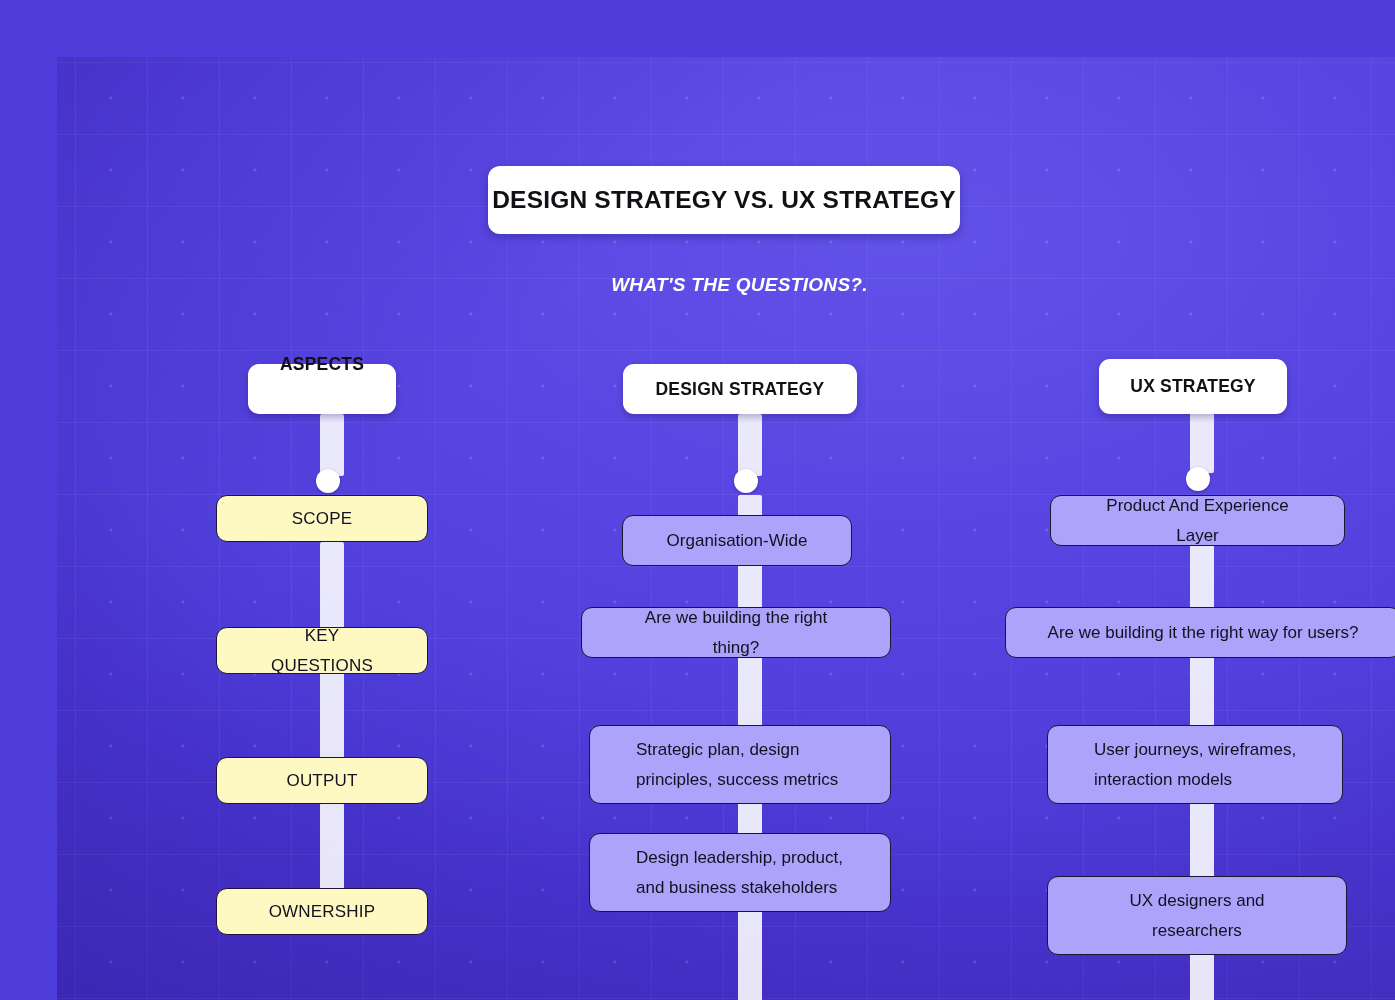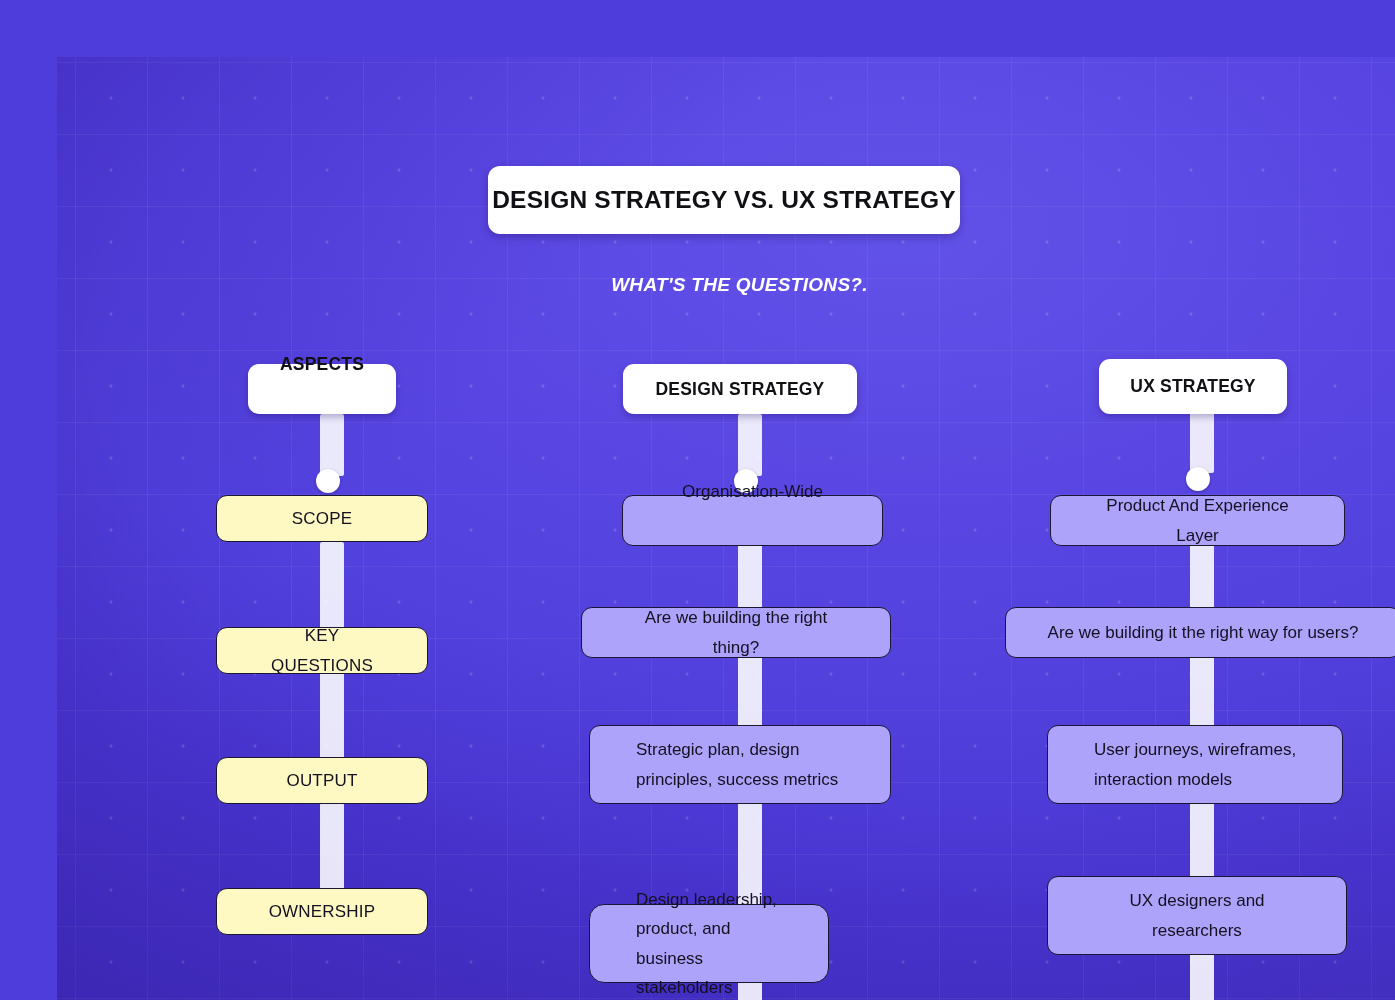--- a/index.html
+++ b/index.html
@@ -198,33 +198,33 @@
   <div class="column" id="col-design">
 
     <div class="connector" style="left:157px; top:327px; height:62px;"></div>
     <div class="connector-dot" style="left:153px; top:382px;"></div>
     <div class="connector" style="left:157px; top:408px; height:660px;"></div>
 
     <div class="head-box" style="left:42px; top:277px; width:234px; height:50px;">
       <span class="head-label">DESIGN STRATEGY</span>
     </div>
 
-    <div class="card center tone-b" style="left:41px; top:408px; width:261px; height:51px;align-items:flex-end;">
+    <div class="card center tone-b" style="left:41px; top:428px; width:230px; height:51px;">
       <span class="card-text">Organisation-Wide</span>
     </div>
 
     <div class="card center tone-b" style="left:0px; top:520px; width:310px; height:51px;">
       <span class="card-text">Are we building the right thing?</span>
     </div>
 
     <div class="card left tone-b" style="left:8px; top:638px; width:302px; height:79px;">
       <span class="card-text">Strategic plan, design principles, success metrics</span>
     </div>
 
-    <div class="card left tone-b" style="left:8px; top:817px; width:240px; height:79px;border-radius:15px;">
+    <div class="card left tone-b" style="left:8px; top:746px; width:302px; height:79px;">
       <span class="card-text">Design leadership, product, and business stakeholders</span>
     </div>
   </div>
 
   <div class="column" id="col-ux">
 
     <div class="connector" style="left:185px; top:324px; height:62px;"></div>
     <div class="connector-dot" style="left:181px; top:380px;"></div>
     <div class="connector" style="left:185px; top:408px; height:660px;"></div>
 

